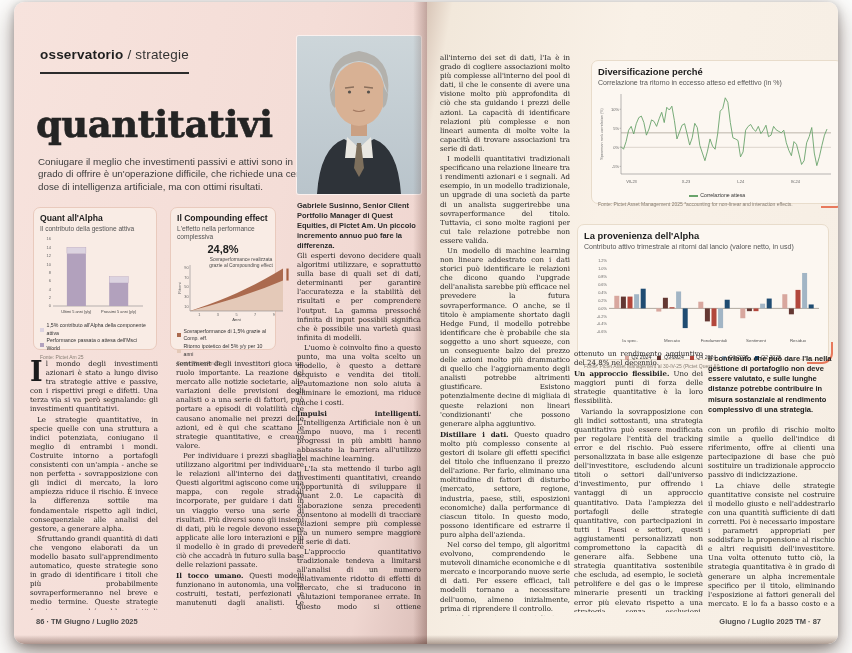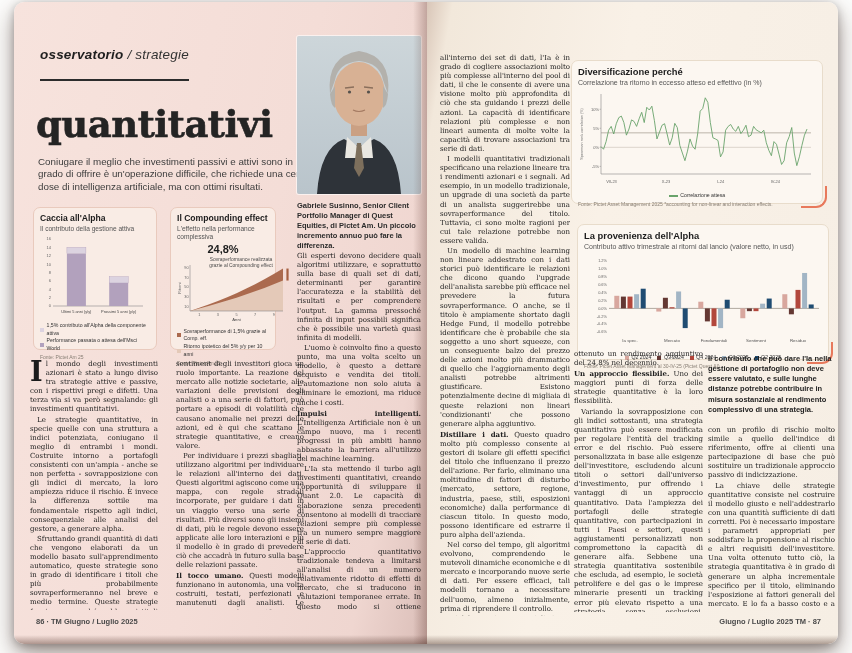--- a/index.html
+++ b/index.html
@@ -10,21 +10,21 @@
   .page{position:absolute;top:0;height:100%;}
   .page.left{left:0;width:413px;background:linear-gradient(103deg,#f7e3dd 0%,#f4ddd7 55%,#efd6d0 86%,#dcc0ba 99%);}
   .page.right{left:413px;width:411px;background:linear-gradient(100deg,#d9c6b8 0%,#f2e8db 5%,#f9f1e7 40%,#f6eee4 100%);}
   .page.left::after{content:'';position:absolute;right:0;top:0;width:14px;height:100%;
        background:linear-gradient(to right,rgba(100,55,45,0),rgba(85,45,35,.30));pointer-events:none;}
   .magazine::after{content:'';position:absolute;left:0;right:0;bottom:0;height:9px;
        background:linear-gradient(to bottom,rgba(0,0,0,0),rgba(55,25,15,.38));pointer-events:none;}
 
   
   .kicker{position:absolute;left:26px;top:45px;font-size:13.5px;color:#1f1f1f;
-       border-bottom:2px solid #2c2c2c;padding-bottom:17px;letter-spacing:.2px;font-style:italic;}
+       border-bottom:2px solid #2c2c2c;padding-bottom:10px;letter-spacing:.2px;}
   .kicker .k-bold{font-weight:bold;}
   .kicker .k-light{font-weight:400;color:#333;}
   .headline{position:absolute;left:22px;top:64px;margin:0;font-family:"DejaVu Serif",serif;
        font-weight:bold;font-size:37px;line-height:1.05;color:#242424;letter-spacing:-.5px;
        -webkit-text-stroke:.6px #242424;}
   .standfirst{position:absolute;left:24px;top:154px;width:272px;margin:0;
        font-size:9.8px;line-height:1.27;color:#3d3d3d;}
 
   .card{position:absolute;background:#f9ece5;border:1px solid #e9cabd;border-radius:7px;
        padding:6px 6px 4px;box-sizing:border-box;}
@@ -60,21 +60,21 @@
   .dropcap{float:left;font-size:27px;line-height:.78;padding:1px 3px 0 0;font-weight:bold;color:#1b1b1b;}
   .col-l1{left:16px;top:358px;width:128px;height:250px;}
   .col-l2{left:162px;top:358px;width:128px;height:250px;}
   .col-l3{left:283px;top:250px;width:124px;height:358px;}
   .folio{position:absolute;top:609px;font-size:7.5px;color:#4a4a4a;margin:6px;font-weight:bold;}
   .folio-left{left:16px;}
   .folio-right{right:11px;}
 
   
   .col-r1{left:13px;top:52px;width:130px;height:562px;}
-  .card-div{left:144px;top:58px;width:252px;height:144px;}
+  .card-div{left:164px;top:58px;width:252px;height:144px;}
   .card-prov{left:150px;top:222px;width:252px;height:136px;}
   .card-accent::after{content:'';position:absolute;right:-5px;bottom:-5px;width:24px;height:20px;
        border-right:2.5px solid #e8795c;border-bottom:2.5px solid #e8795c;
        border-bottom-right-radius:11px;}
   .col-r2{left:147px;top:348px;width:129px;height:262px;}
   .callout{position:absolute;left:281px;top:352px;width:127px;margin:0;
        font-size:7.5px;font-weight:bold;line-height:1.35;color:#1f1f1f;}
   .col-r3{left:281px;top:424px;width:127px;height:183px;}
 </style>
 </head>
@@ -89,21 +89,21 @@
     </div>
 
     <h1 class="headline">
       <br>
       <span>quantitativi</span>
     </h1>
 
     <p class="standfirst">Coniugare il meglio che investimenti passivi e attivi sono in grado di offrire è un'operazione difficile, che richiede una certa dose di intelligenza artificiale, ma con ottimi risultati.</p>
 
     <div class="card card-alpha">
-      <h3>Caccia all'Alpha</h3>
+      <h3>Quant all'Alpha</h3>
       <p class="csub">Il contributo della gestione attiva</p>
       <div class="chart-wrap"><svg viewBox="0 0 104 82" width="104" height="82">
             <text x="11" y="72.4" font-size="4" fill="#666" text-anchor="end" font-family="Liberation Sans, sans-serif">0</text>
             <text x="11" y="64.025" font-size="4" fill="#666" text-anchor="end" font-family="Liberation Sans, sans-serif">2</text>
             <text x="11" y="55.65" font-size="4" fill="#666" text-anchor="end" font-family="Liberation Sans, sans-serif">4</text>
             <text x="11" y="47.275" font-size="4" fill="#666" text-anchor="end" font-family="Liberation Sans, sans-serif">6</text>
             <text x="11" y="38.9" font-size="4" fill="#666" text-anchor="end" font-family="Liberation Sans, sans-serif">8</text>
             <text x="11" y="30.525" font-size="4" fill="#666" text-anchor="end" font-family="Liberation Sans, sans-serif">10</text>
             <text x="11" y="22.15" font-size="4" fill="#666" text-anchor="end" font-family="Liberation Sans, sans-serif">12</text>
             <text x="11" y="13.775" font-size="4" fill="#666" text-anchor="end" font-family="Liberation Sans, sans-serif">14</text>

